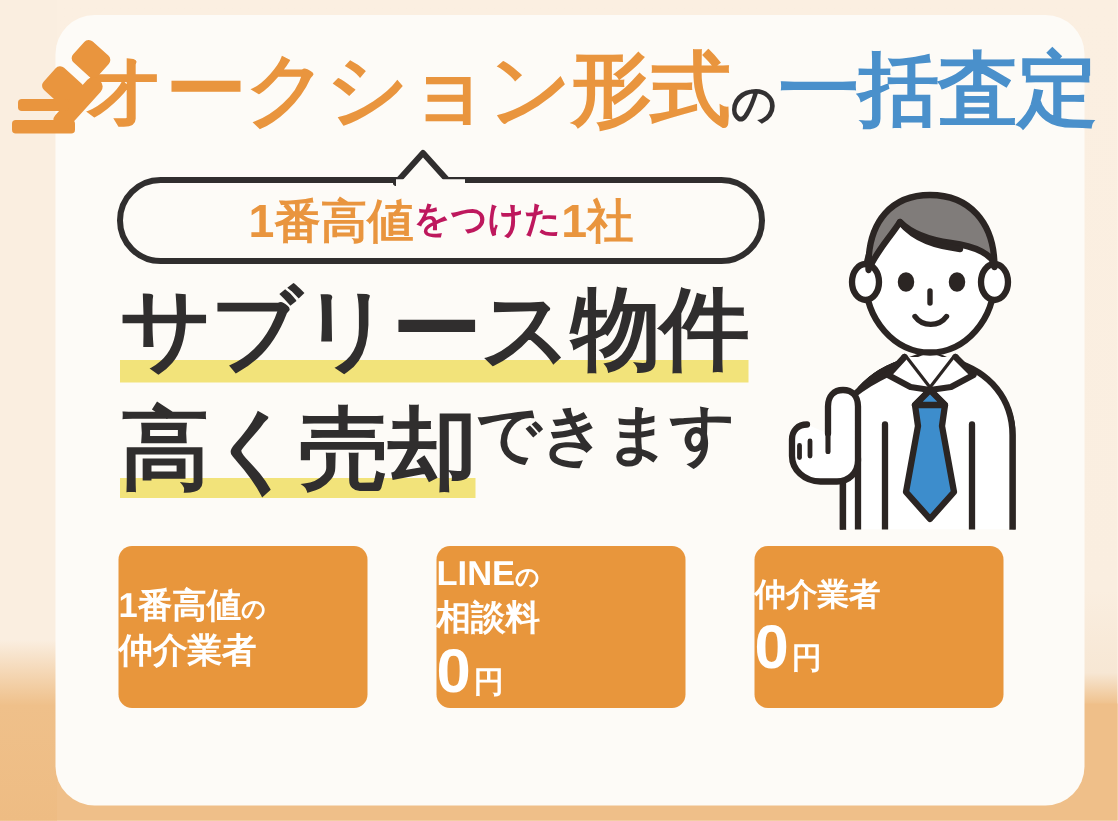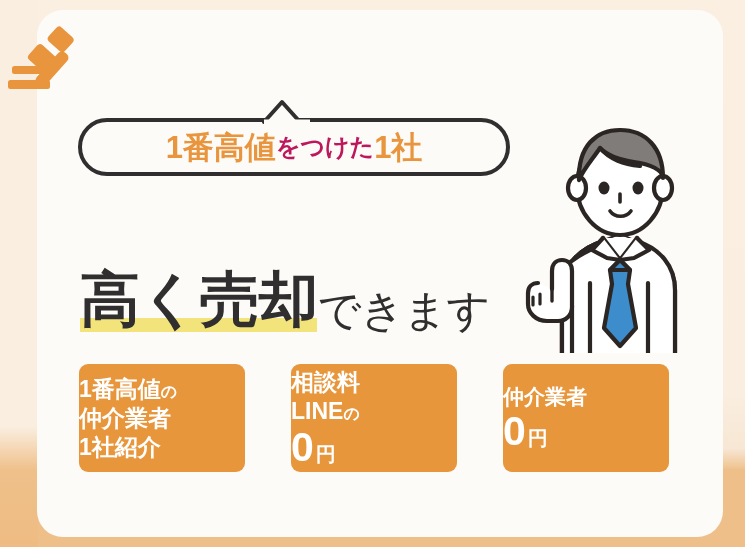--- a/index.html
+++ b/index.html
@@ -149,27 +149,26 @@
     font-size: 60px;
     font-weight: 700;
     color: #302E2E;
     letter-spacing: -1px;
     line-height: 1;
     background: linear-gradient(to top, #F2E37A 0%, #F2E37A 22%, rgba(0,0,0,0) 22%);
     padding-bottom: 2px;
   }
   .med-dark {
     font-size: 43px;
-    font-weight: 400;
+    font-weight: 700;
     color: #302E2E;
     letter-spacing: -1px;
     line-height: 1;
     position: relative;
     top: -1px;
-    margin-top: 20px;
   }
 
   
   #illustration {
     position: absolute;
     left: 500px;
     top: 108px;
     width: 225px;
     height: 245px;
     z-index: 4;
@@ -237,32 +236,40 @@
   <svg id="gavel-icon" viewBox="0 0 92 72">
     <g fill="#E9953E">
       <rect x="44" y="4" width="22" height="19" rx="4" transform="rotate(42 55 13)"></rect>
       <rect x="24" y="22" width="24" height="20" rx="4" transform="rotate(42 36 32)"></rect>
       <rect x="40" y="22" width="12" height="42" rx="5" transform="rotate(42 46 43)"></rect>
       <rect x="6" y="40" width="34" height="8" rx="2.5"></rect>
       <rect x="2" y="54" width="42" height="9" rx="2.5"></rect>
     </g>
   </svg>
 
+  <div id="headline">
+    <span class="hl-orange">オークション形式</span>
+    <span class="hl-no">の</span>
+    <span class="hl-blue">一括査定</span>
+  </div>
 
   <svg id="bubble-tail" viewBox="0 0 50 26">
     <path d="M2 24 L20 4 L38 24" fill="#FDFBF7" stroke="#302E2E" stroke-width="4" stroke-linejoin="round" stroke-linecap="round"></path>
     <path d="M2 24 L48 24" stroke="#FDFBF7" stroke-width="5"></path>
   </svg>
 
   <div id="speech-bubble">
     <span class="bb-orange">1番高値</span>
     <span class="bb-dark-sm">をつけた</span>
     <span class="bb-orange">1社</span>
   </div>
 
+  <div id="main-line-1">
+    <span class="big-dark">サブリース物件</span>
+  </div>
 
   <div id="main-line-2">
     <span class="big-dark">高く売却</span>
     <span class="med-dark">できます</span>
   </div>
 
   <svg id="illustration" viewBox="0 0 225 245">
     <g stroke="#2B2523" stroke-width="4.2" stroke-linecap="round" stroke-linejoin="round" fill="none">
 
       <path d="M62 245 L62 182 C62 158 80 140 104 133 L118 128" fill="#FFFFFF"></path>
@@ -313,28 +320,27 @@
     </g>
   </svg>
 
   <div id="feature-boxes">
 
     <div class="feature-box">
       <div class="fb-line">
         <span>1番高値</span><span class="fb-suffix">の</span>
       </div>
       <div class="fb-line">仲介業者</div>
-      <div class="fb-line">1社紹介</div>
     </div>
 
     <div class="feature-box">
-      <div class="fb-line">相談料</div>
       <div class="fb-line">
         <span>LINE</span><span class="fb-suffix">の</span>
       </div>
+      <div class="fb-line">相談料</div>
       <div class="fb-zero-row">
         <span class="fb-zero">0</span>
         <span class="fb-yen">円</span>
       </div>
     </div>
 
     <div class="feature-box">
       <div class="fb-line wide">仲介業者</div>
       <div class="fb-zero-row">
         <span class="fb-zero">0</span>

